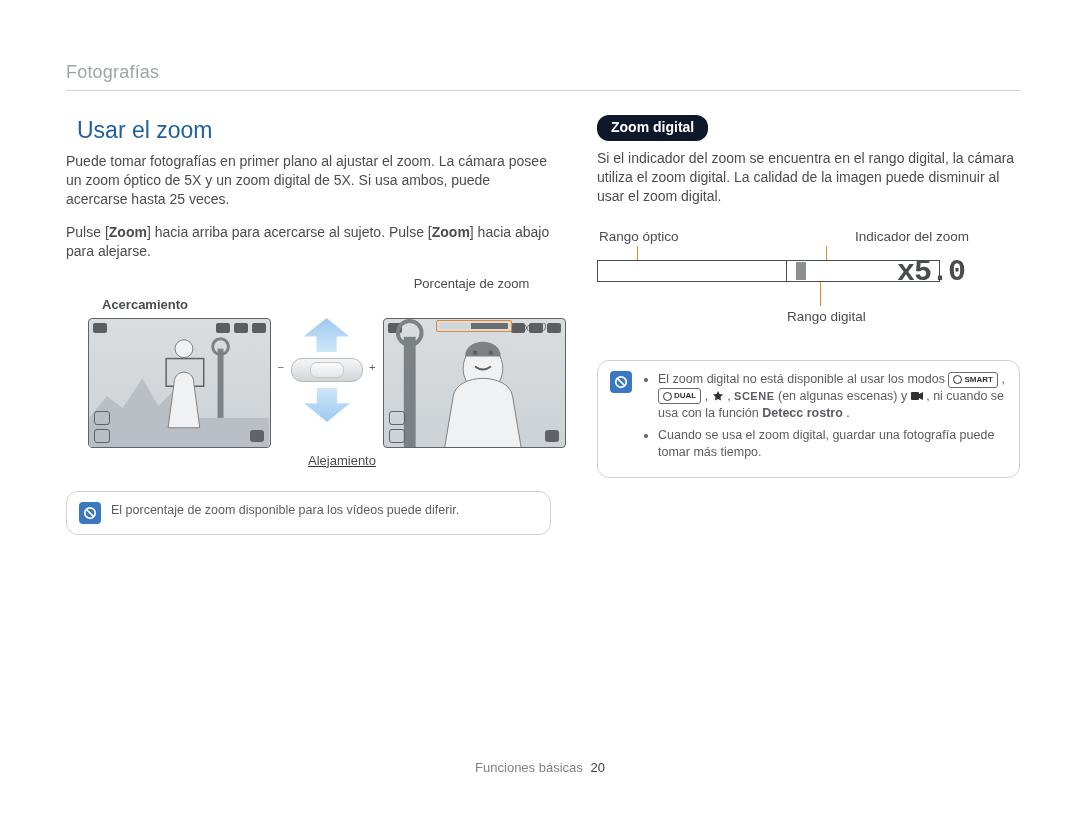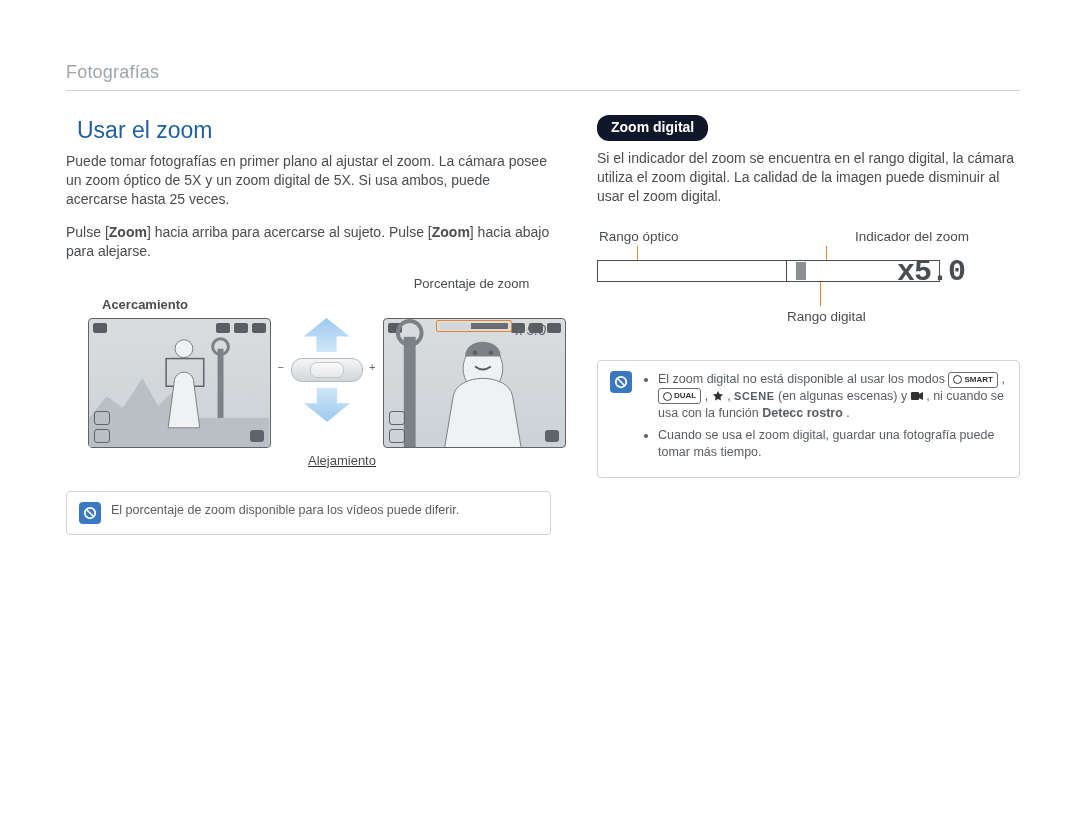--- a/index.html
+++ b/index.html
@@ -131,25 +131,25 @@
   .zoom-bar-indicator {
     position:absolute; top:2px; left:50%; transform:translateX(-50%);
     width: 72px; height: 10px;
   }
   .zoom-bar-frame {
     position:absolute; top:-1px; left:-2px; right:-2px; bottom:-1px;
     border:1.5px solid #e08a2b; border-radius:2px;
   }
   .zoom-bar-bg { position:absolute; inset:2px; background:#6a6e72; border-radius:1px; display:flex; align-items:center;}
   .zoom-bar-fill { height:100%; width:45%; background:#d3d6d9; }
-  .zoom-bar-text { position:absolute; right:-36px; top:0; font-size:14px; color:#606468;font-style:italic; }
+  .zoom-bar-text { position:absolute; right:-36px; top:0; font-size:10px; color:#606468;font-style:italic; }
   .note-box {
     margin-top: 22px;
     border: 1px solid #cfd2d5;
-    border-radius: 4px;
+    border-radius: 12px;
     padding: 10px 4px 10px 12px;
     display: flex;
     gap: 10px;
     color: #5a5e62;
     font-size: 12.5px;
   }
   .note-icon {
     width: 22px; height: 22px; flex: 0 0 22px;
     border-radius: 4px; background: #3a78c2;
     display:flex; align-items:center; justify-content:center;
@@ -406,13 +406,17 @@
             <span>, ni cuando se usa con la función </span>
             <strong>Detecc rostro</strong>
             <span>.</span>
           </li>
           <li>Cuando se usa el zoom digital, guardar una fotografía puede tomar más tiempo.</li>
         </ul>
       </div>
     </div>
   </div>
 
+  <div class="footer">
+    <span>Funciones básicas</span>
+    <span class="pg">20</span>
+  </div>
 </div>
 
 </body></html>

